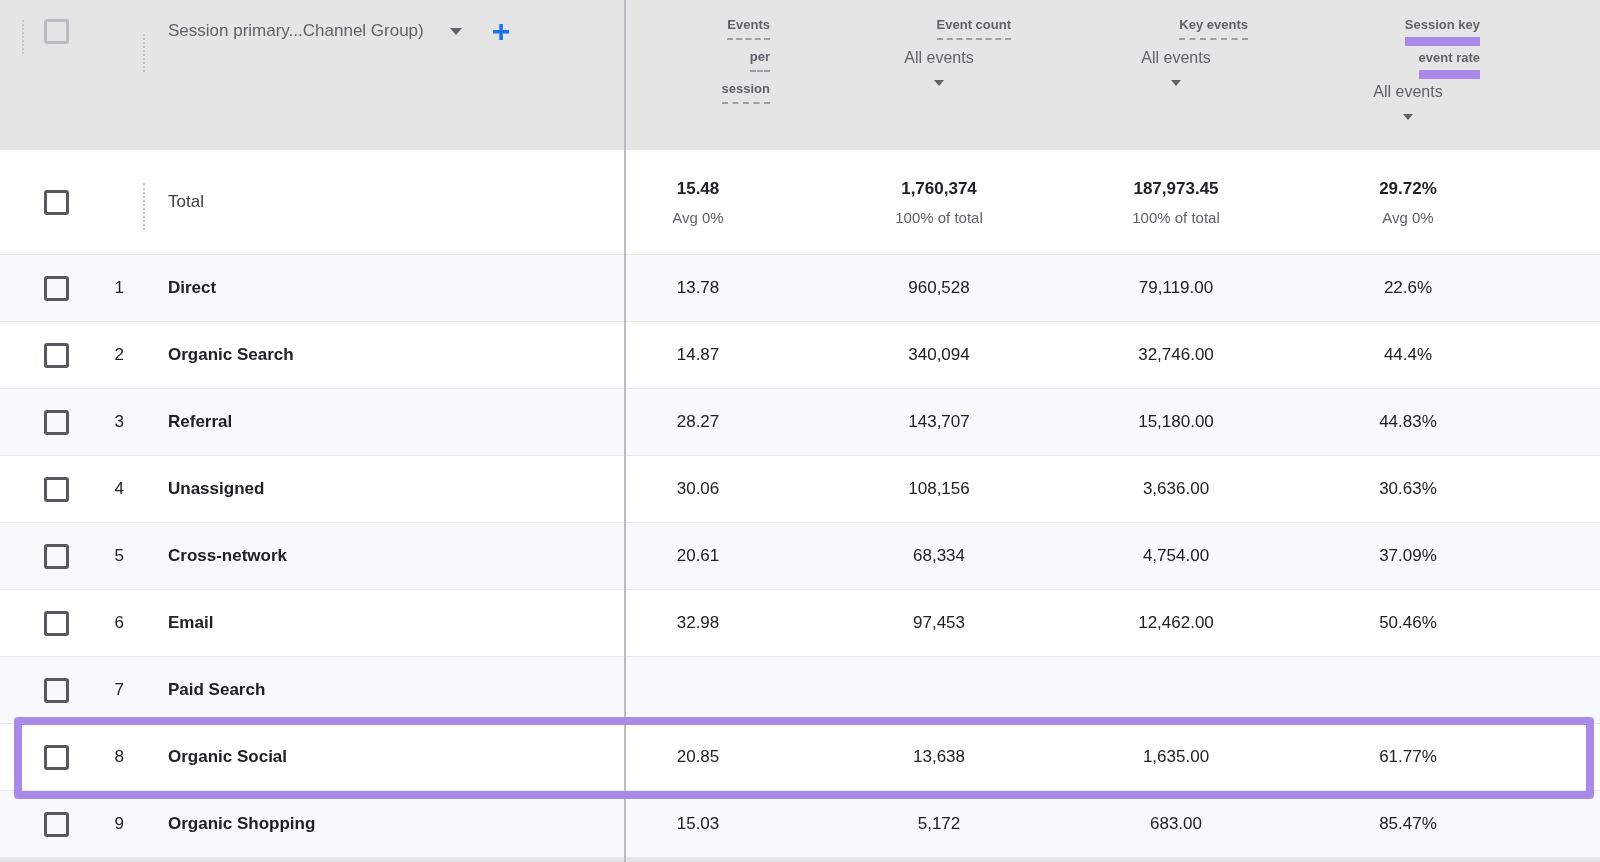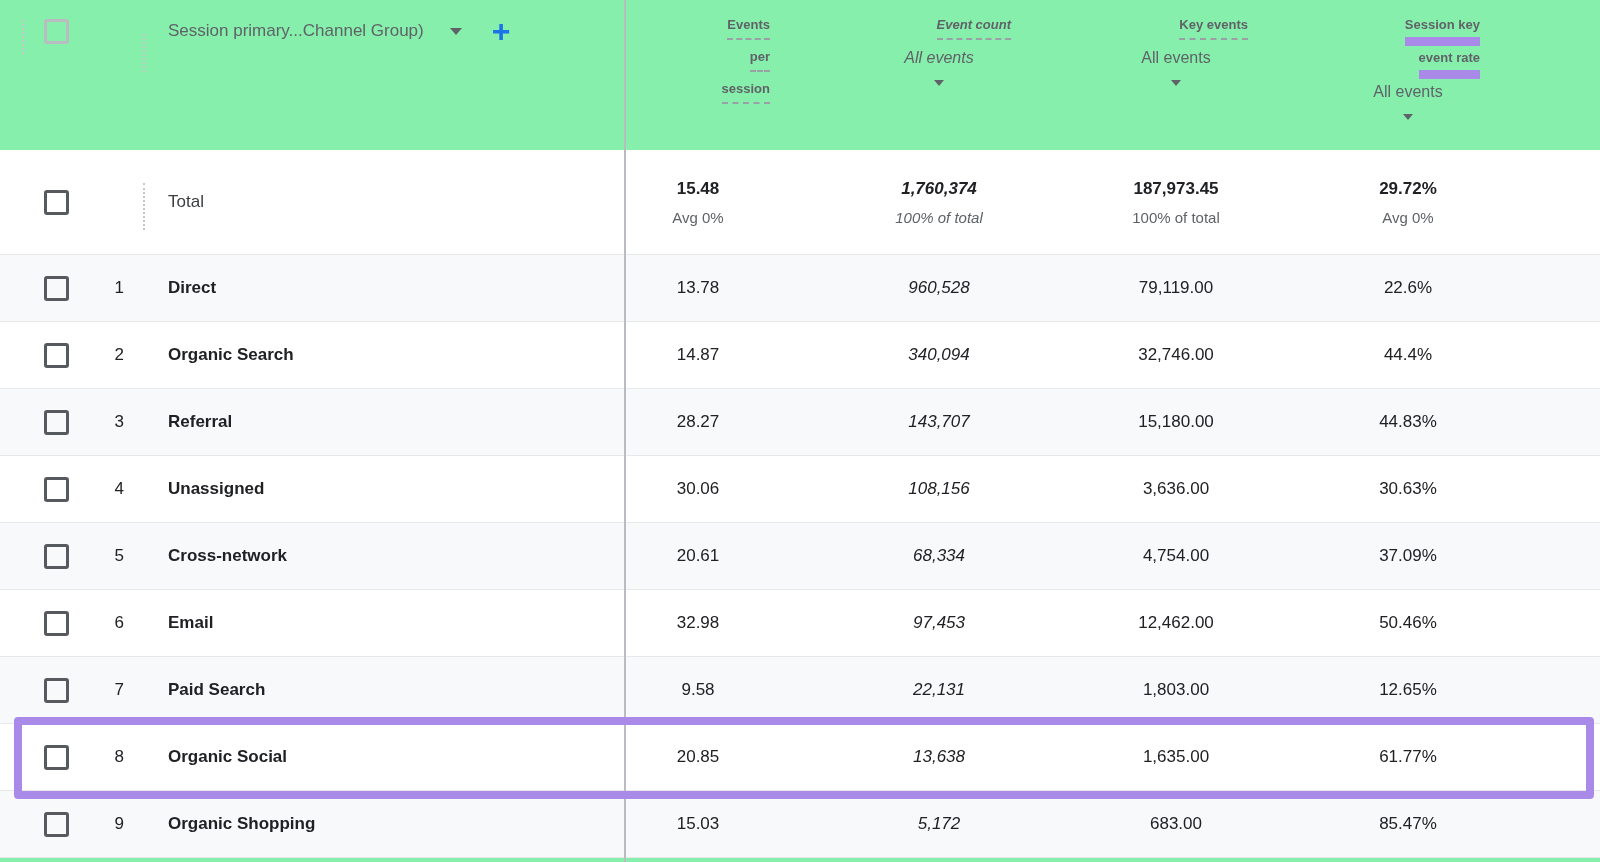--- a/index.html
+++ b/index.html
@@ -1,17 +1,17 @@
 <!DOCTYPE html>
 <html style="--accent-purple: #a98ae9; --link-blue: #1a73e8;"><head>
 <meta charset="utf-8">
 <style>
   html,body{margin:0;padding:0;background:#fff;}
   .stage{
-    position:relative;width:1600px;height:862px;background:#86efac;overflow:hidden;
+    position:relative;width:1600px;height:862px;background:#e5e5e5;overflow:hidden;
     font-family:"Liberation Sans", sans-serif;color:#202124;
   }
   
   .vdivider{position:absolute;left:624px;top:0;width:2px;height:862px;background:#b9bcc0;z-index:1;}
 
   
   .dot{position:absolute;width:0;border-left:2px dotted #c4c7cb;z-index:2;}
   .dot.h1{left:22px;top:20px;height:34px;}
   .dot.h2{left:143px;top:34px;height:38px;}
   .dot.h3{left:143px;top:183px;height:47px;}
@@ -22,21 +22,21 @@
   .cb{box-sizing:border-box;width:25px;height:25px;border:3px solid #565a5f;border-radius:3px;flex:0 0 auto;background:transparent;}
   .cb.light{border-color:#b9bcc0;}
   .dim-drop{display:flex;align-items:center;margin-left:99px;cursor:pointer;}
   .dim-label{font-size:17px;color:#5f6368;white-space:nowrap;}
   .caret{width:0;height:0;border-left:6.5px solid transparent;border-right:6.5px solid transparent;border-top:7px solid #5f6368;display:inline-block;}
   .dim-drop .caret{margin-left:26px;}
   .plus{margin-left:30px;font-size:32px;line-height:22px;font-weight:600;color:var(--link-blue,#1a73e8);cursor:pointer;}
 
   .metrics-header{width:974px;display:flex;box-sizing:border-box;padding-top:14px;}
   .mcol{flex:1 1 0;box-sizing:border-box;text-align:right;}
-  .c1{padding-right:97px;} .c2{padding-right:93px;font-style:italic;} .c3{padding-right:88px;} .c4{padding-right:120px;}
+  .c1{padding-right:97px;} .c2{padding-right:93px;} .c3{padding-right:88px;} .c4{padding-right:120px;}
   .mline{display:inline-block;font-size:13px;font-weight:700;color:#5f6368;line-height:21px;}
   .dashed{border-bottom:2px dashed #9aa0a6;padding-bottom:3px;margin-bottom:6px;}
   .purpled{border-bottom:9px solid var(--accent-purple,#a98ae9);padding-bottom:2px;margin-bottom:1px;}
   .selector{margin-top:3px;font-size:16px;color:#5f6368;display:flex;justify-content:flex-end;align-items:center;gap:13px;cursor:pointer;flex-direction:column;}
   .selector .caret{border-left-width:5.5px;border-right-width:5.5px;border-top-width:6.5px;}
 
   
   .trow{width:1600px;height:67px;display:flex;box-sizing:border-box;border-bottom:1px solid #e7e8ea;background:#fff;}
   .trow.total{height:105px;border-bottom:1px solid #e7e8ea;}
   .trow.shaded{background:#f8f9fa;}
@@ -219,26 +219,20 @@
       <div class="mcell c4">50.46%</div>
     </div>
   </div>
 
   <div class="trow shaded">
     <div class="dim-cell">
       <span class="cb"></span>
       <span class="idx">7</span>
       <span class="name">Paid Search</span>
     </div>
-    <div class="metric-cells">
-      <div class="mcell c1">9.58</div>
-      <div class="mcell c2">22,131</div>
-      <div class="mcell c3">1,803.00</div>
-      <div class="mcell c4">12.65%</div>
-    </div>
   </div>
 
   <div class="trow">
     <div class="dim-cell">
       <span class="cb"></span>
       <span class="idx">8</span>
       <span class="name">Organic Social</span>
     </div>
     <div class="metric-cells">
       <div class="mcell c1">20.85</div>

